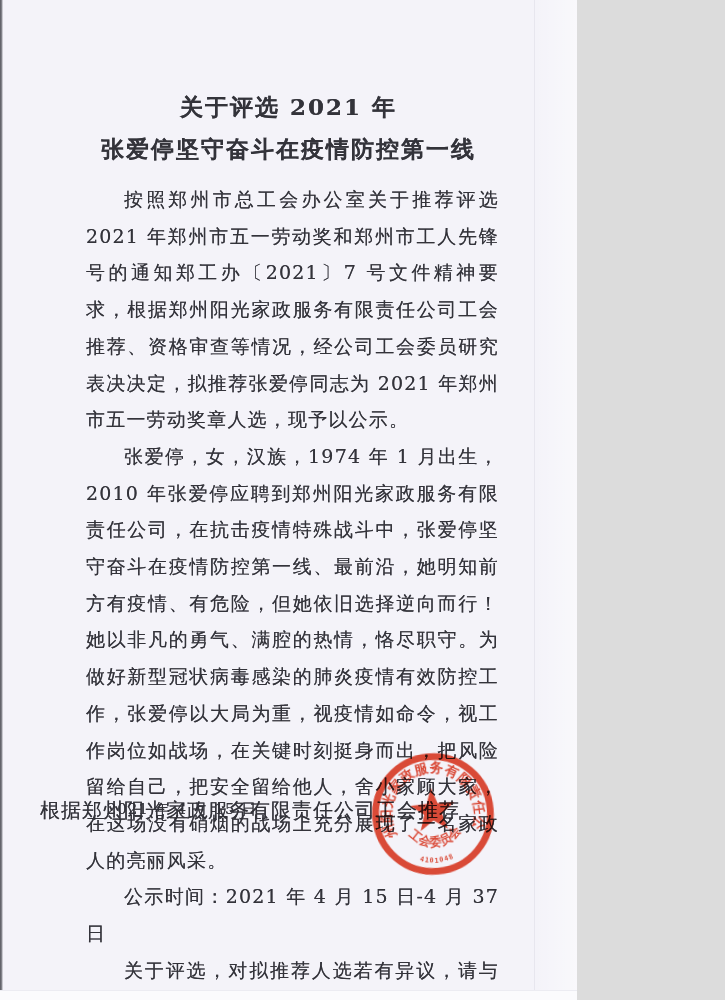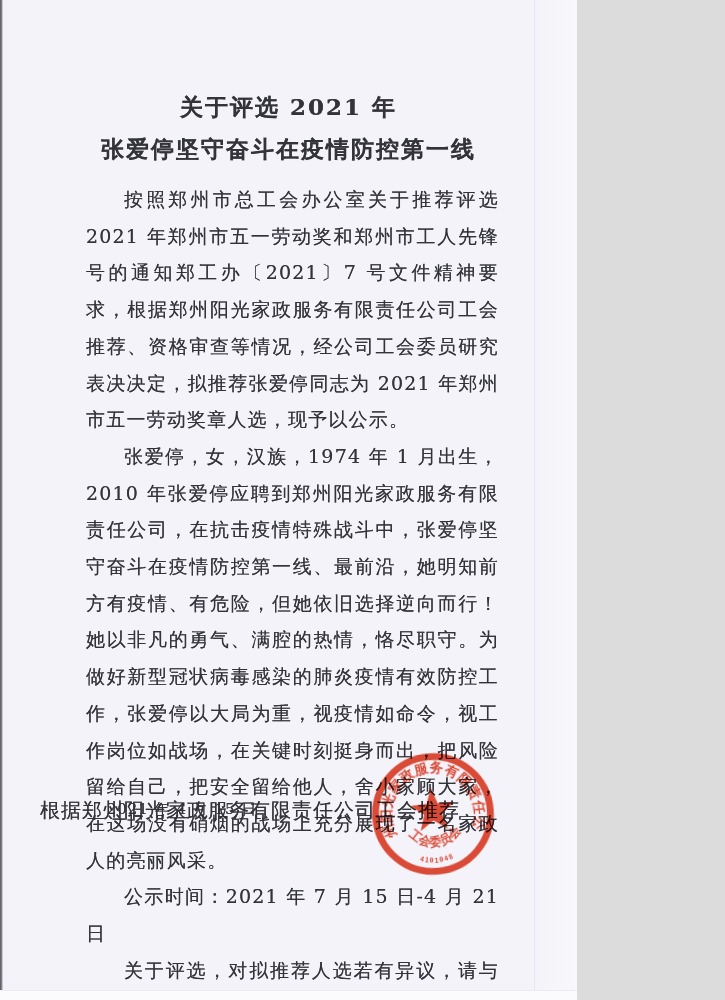--- a/index.html
+++ b/index.html
@@ -82,21 +82,21 @@
   <div class="edge-bottom"></div>
 
   <h1 class="title">
     <span class="title-line">关于评选 2021 年</span>
     <span class="title-line">张爱停坚守奋斗在疫情防控第一线</span>
   </h1>
 
   <div class="body-text">
     <p>按照郑州市总工会办公室关于推荐评选 2021 年郑州市五一劳动奖和郑州市工人先锋号的通知郑工办〔2021〕7 号文件精神要求，根据郑州阳光家政服务有限责任公司工会推荐、资格审查等情况，经公司工会委员研究表决决定，拟推荐张爱停同志为 2021 年郑州市五一劳动奖章人选，现予以公示。</p>
     <p>张爱停，女，汉族，1974 年 1 月出生，2010 年张爱停应聘到郑州阳光家政服务有限责任公司，在抗击疫情特殊战斗中，张爱停坚守奋斗在疫情防控第一线、最前沿，她明知前方有疫情、有危险，但她依旧选择逆向而行！她以非凡的勇气、满腔的热情，恪尽职守。为做好新型冠状病毒感染的肺炎疫情有效防控工作，张爱停以大局为重，视疫情如命令，视工作岗位如战场，在关键时刻挺身而出，把风险留给自己，把安全留给他人，舍小家顾大家，在这场没有硝烟的战场上充分展现了一名家政人的亮丽风采。</p>
-    <p>公示时间：2021 年 7 月 15 日-4 月 21 日</p>
+    <p>公示时间：2021 年 4 月 15 日-4 月 37 日</p>
     <p>关于评选，对拟推荐人选若有异议，请与公司工会联系</p>
     <p>联系方式：55033516（公司 478 工会办公室）</p>
   </div>
 
   <div class="signature">根据郑州阳光家政服务有限责任公司工会推荐</div>
 
   <div class="date">2021 年 4 月 15 日</div>
 
   <svg class="stamp" viewBox="0 0 150 150" xmlns="http://www.w3.org/2000/svg">
     <defs>

